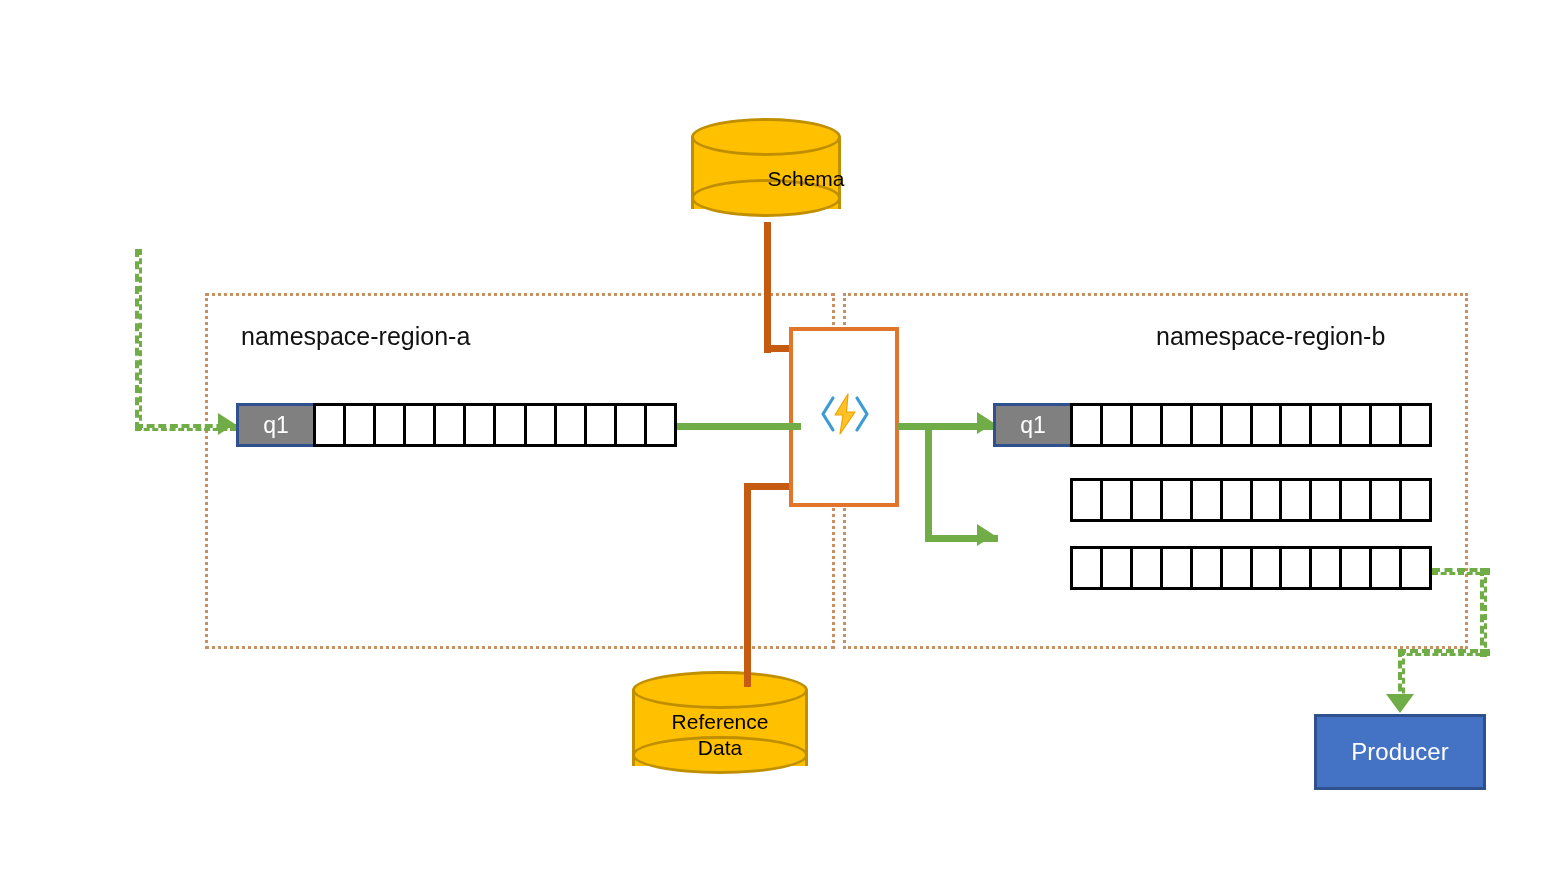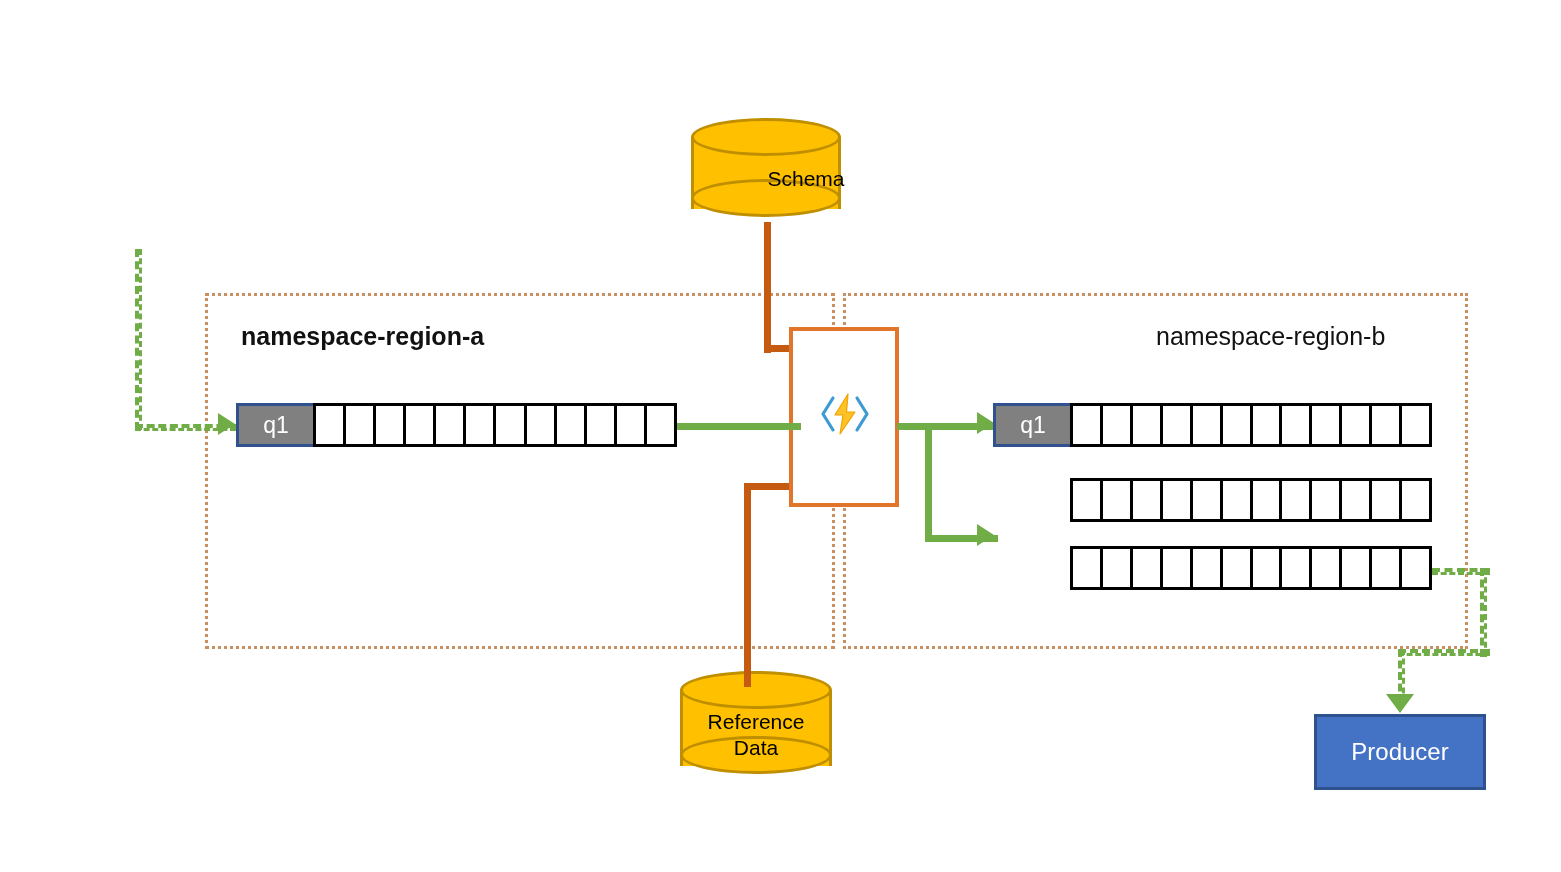--- a/index.html
+++ b/index.html
@@ -157,41 +157,41 @@
   }
 </style>
 </head>
 <body>
 
 <div id="canvas">
 
   <div class="namespace" style="left:205px; top:293px; width:630px; height:356px;"></div>
   <div class="namespace" style="left:843px; top:293px; width:625px; height:356px;"></div>
 
-  <div class="ns-label" style="left:241px; top:322px;font-weight:bold;">namespace-region-a</div>
+  <div class="ns-label" style="left:241px; top:322px;">namespace-region-a</div>
   <div class="ns-label" style="left:1156px; top:322px;">namespace-region-b</div>
 
 
   <div class="ln-v green dash" style="left:135px; top:249px; height:175px;"></div>
   <div class="ln-h green dash" style="left:135px; top:424px; width:95px;"></div>
   <div class="arrow arrow-right-green" style="left:218px; top:413px;"></div>
 
   <div class="cyl" style="left:691px; top:118px; width:150px; height:110px;">
     <div class="cyl-body" style="top:19px; height:72px;"></div>
     <div class="cyl-bottom" style="top:61px; height:38px;"></div>
     <div class="cyl-top" style="top:0px; height:38px;"></div>
     <div class="cyl-label" style="top:48px;margin-left:40px;">Schema</div>
   </div>
 
   <div class="ln-v orange solid" style="left:764px; top:222px; height:125px;"></div>
   <div class="ln-h orange solid" style="left:764px; top:345px; width:85px;"></div>
   <div class="ln-v orange solid" style="left:845px; top:345px; height:28px;"></div>
   <div class="arrow arrow-down-orange" style="left:830px; top:371px;"></div>
 
-  <div class="cyl" style="left:680px; top:671px; width:152px; height:114px;">
+  <div class="cyl" style="left:632px; top:671px; width:176px; height:114px;">
     <div class="cyl-body" style="top:19px; height:76px;"></div>
     <div class="cyl-bottom" style="top:65px; height:38px;"></div>
     <div class="cyl-top" style="top:0px; height:38px;"></div>
     <div class="cyl-label" style="top:38px;">
       <div>Reference</div>
       <div>Data</div>
     </div>
   </div>
 
   <div class="ln-v orange solid" style="left:744px; top:483px; height:198px;"></div>

